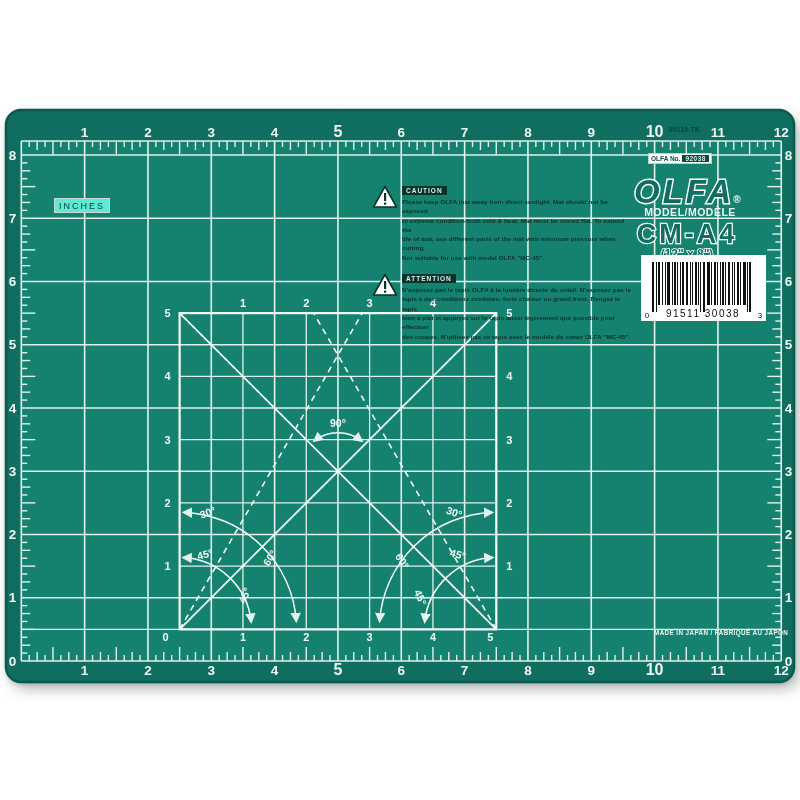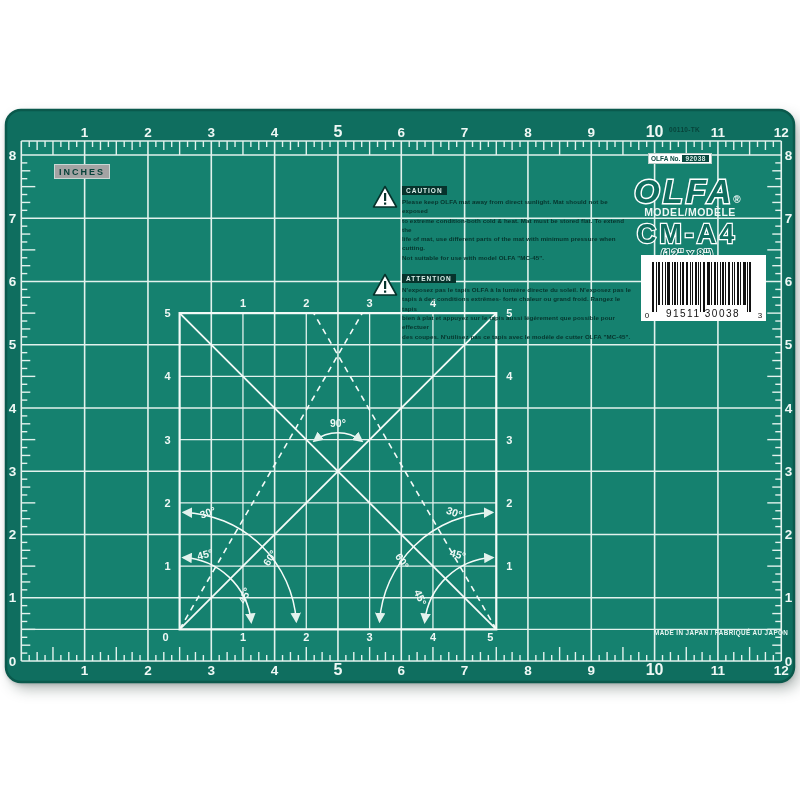--- a/index.html
+++ b/index.html
@@ -2,21 +2,21 @@
 <html><head>
 <meta charset="utf-8">
 <style>
   html,body{margin:0;padding:0;background:#ffffff;}
   #canvas{position:relative;width:800px;height:800px;background:#ffffff;overflow:hidden;
           font-family:"Liberation Sans", sans-serif;}
   #mat-shadow{position:absolute;left:6px;top:110px;width:788px;height:572px;border-radius:15px;
           box-shadow:5px 7px 14px rgba(40,60,55,.35), 0 2px 4px rgba(40,60,55,.25);}
   #mat-svg{position:absolute;left:0;top:0;}
   .overlay{position:absolute;}
-  .white-chip{background:#a3a3a3;color:#07423A;font-weight:bold;border:1px solid #c9d8d4;}
+  .white-chip{background:#5eead4;color:#07423A;font-weight:normal;border:1px solid #c9d8d4;margin-top:34px;}
   #inches-label{left:54px;top:164px;font-size:9px;letter-spacing:2px;padding:2px 4px 1px 4px;}
   #part-code{left:669px;top:126px;font-size:6.5px;font-weight:bold;color:#07433A;letter-spacing:.3px;}
   #stock-label{left:648px;top:153px;background:#fff;display:flex;align-items:center;gap:2px;
                padding:1px 2px;border:1px solid #bccfca;}
   #stock-label .pfx{font-size:6.5px;font-weight:bold;color:#0A4A40;}
   #stock-label .num{font-size:6.5px;font-weight:bold;background:#0A4A40;color:#D8ECE7;padding:0 3px;letter-spacing:.5px;}
   #warn-block{left:372px;top:179px;width:262px;color:#06332C;}
   .warn-row{display:flex;gap:4px;margin-bottom:5px;}
   .warn-icon{flex:0 0 26px;padding-top:6px;}
   .warn-head{display:inline-block;background:#06332C;color:#DCEFEA;font-size:6.5px;font-weight:bold;

